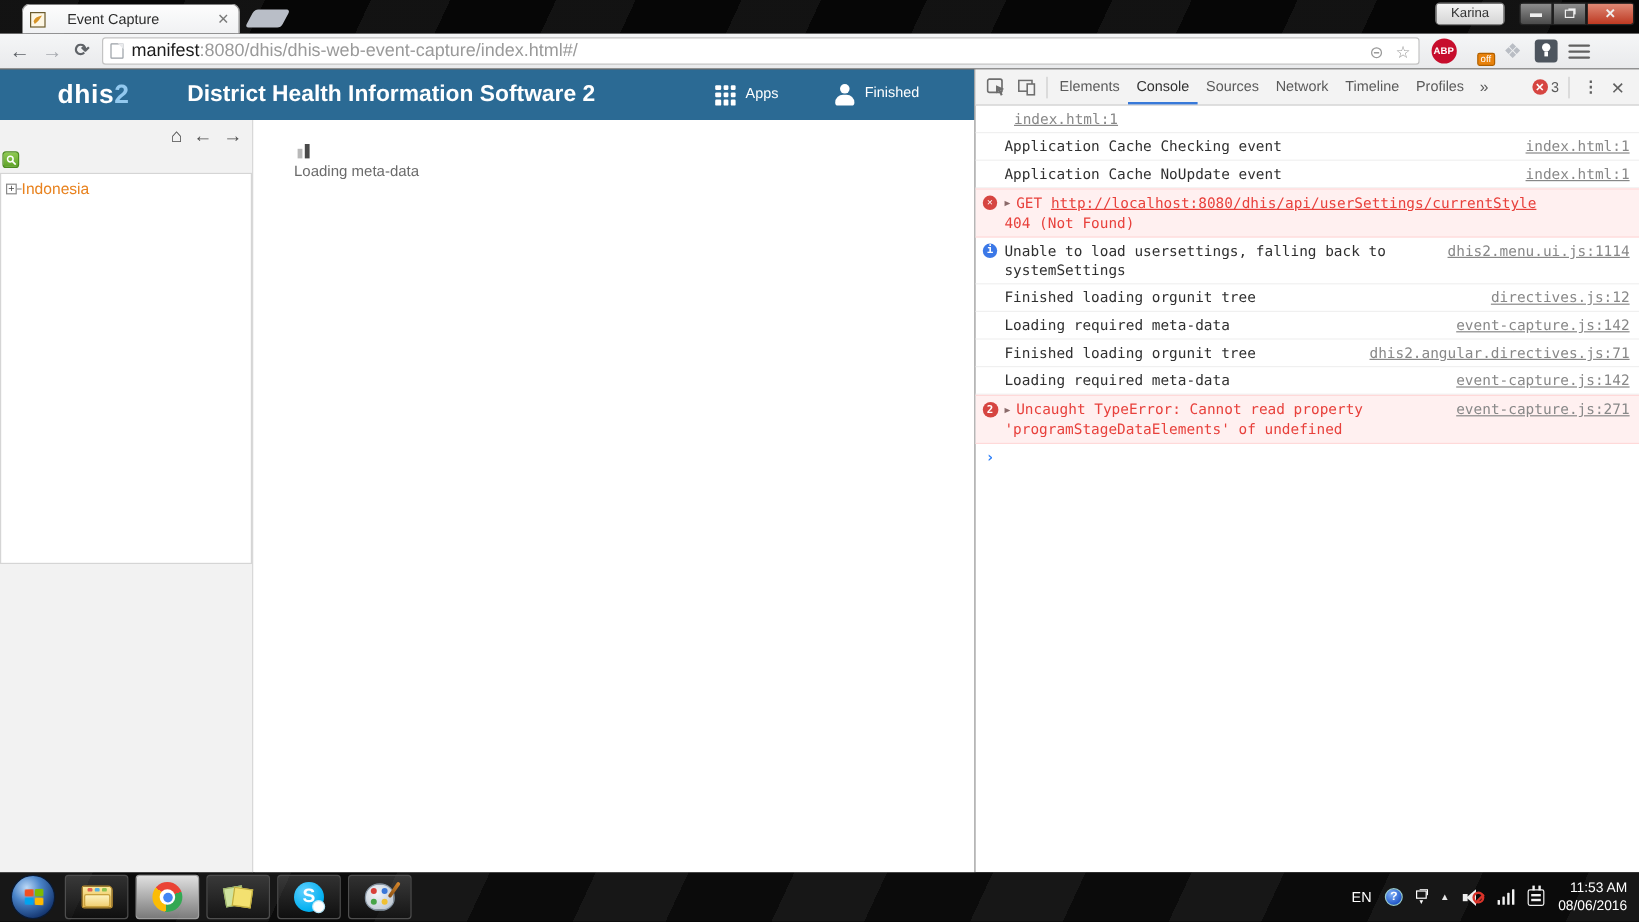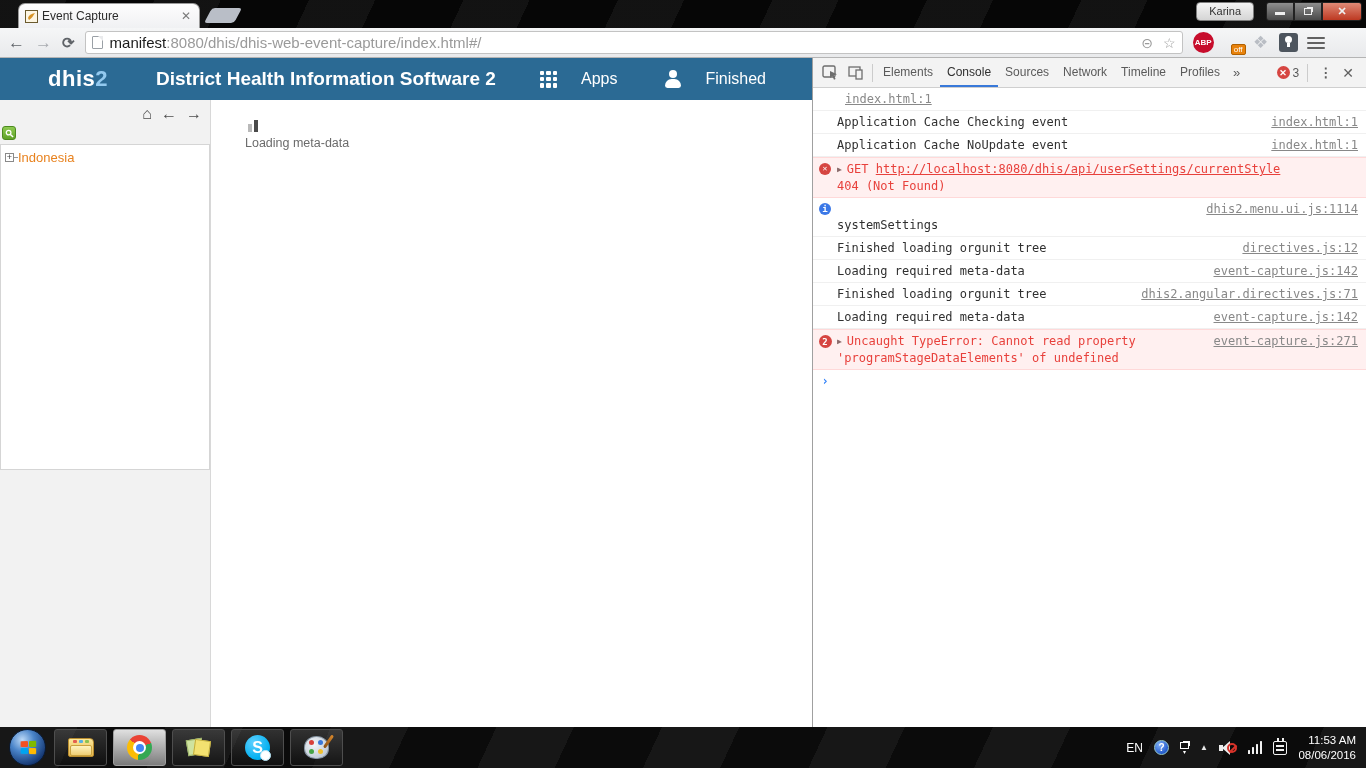--- a/index.html
+++ b/index.html
@@ -5,21 +5,21 @@
   * { margin:0; padding:0; box-sizing:border-box; }
   html,body { width:1366px; height:768px; overflow:hidden; font-family:"Liberation Sans", sans-serif; background:#000; }
 
   
   .titlebar { position:absolute; left:0; top:0; width:1366px; height:28px;
     background:#060606;
     background-image:repeating-linear-gradient(115deg, rgba(255,255,255,0.05) 0 60px, rgba(0,0,0,0) 60px 140px);
   }
   .tab { position:absolute; left:18px; top:3px; width:182px; height:25px;
     background:linear-gradient(#fdfdfd,#f0f1f3); border:1px solid #9a9a9a; border-bottom:none;
-    border-radius:7px 7px 0 0; display:flex; align-items:center; padding:0 6px; gap:4px; }
+    border-radius:7px 7px 0 0; display:flex; align-items:center; padding:0 6px; gap:18px; }
   .favicon { width:13px; height:13px; border:1px solid #6b5b2e; background:#fdf6e3; display:flex; align-items:center; justify-content:center; }
   .favicon svg { display:block; }
   .tab-title { font-size:12px; color:#2b2b2b; flex:1; white-space:nowrap; overflow:hidden; }
   .tab-close { color:#7a7a7a; font-size:12px; cursor:default; padding:0 2px; }
   .newtab-btn { position:absolute; left:208px; top:8px; width:30px; height:15px;
     background:#b9bec7; transform:skewX(-28deg); border-radius:3px; }
   .profile-chip { position:absolute; right:112px; top:2px; height:19px; padding:2px 12px;
     background:linear-gradient(#f4f4f4,#d5d5d5); border:1px solid #7e7e7e; border-radius:4px;
     font-size:11px; color:#333; }
   .winbtns { position:absolute; right:4px; top:2px; display:flex; }
@@ -58,21 +58,21 @@
   .bulb-ext:after { content:""; position:absolute; left:8px; top:10px; width:3px; height:4px; background:#fff; }
   .menu-icon { width:18px; display:flex; flex-direction:column; gap:3px; }
   .menu-icon span { height:2px; background:#616161; border-radius:1px; }
 
   
   .appheader { position:absolute; left:0; top:58px; width:812px; height:42px; background:#2b6a94;
     display:flex; align-items:center; color:#fff; }
   .logo { margin-left:48px; font-size:22px; font-weight:bold; color:#fff; letter-spacing:0.5px; }
   .logo .accent { color:#93c9ef; }
   .apptitle { margin-left:48px; font-size:19px; font-weight:bold; flex:1; }
-  .hdr-item { display:flex; align-items:center; gap:24px; font-size:16px; margin-right:46px; }
+  .hdr-item { display:flex; gap:8px; font-size:12px; margin-right:46px; }
   .grid-icon { width:17px; height:17px; display:grid; grid-template-columns:repeat(3,1fr); gap:2px; }
   .grid-icon i { background:#fff; border-radius:1px; }
   .person-icon { width:18px; height:18px; position:relative; }
   .person-icon:before { content:""; position:absolute; left:5px; top:0; width:8px; height:8px; border-radius:50%; background:#fff; }
   .person-icon:after { content:""; position:absolute; left:1px; top:9px; width:16px; height:9px; border-radius:8px 8px 3px 3px; background:#fff; }
 
   
   .content { position:absolute; left:0; top:100px; width:812px; height:627px; background:#fff; }
   .sidebar { position:absolute; left:0; top:0; width:211px; height:627px; background:#f2f2f2; border-right:1px solid #d8d8d8; }
   .side-icons { position:absolute; right:8px; top:6px; display:flex; gap:9px; color:#4d4d4d; font-size:16px; font-weight:bold; }
@@ -356,21 +356,21 @@
           <span class="err-x">✕</span>
         </span>
       <span class="msg"><span class="tri">▶</span><span>GET</span> <a href="#" class="red-link">http://localhost:8080/dhis/api/userSettings/currentStyle</a><br>
         <span>404 (Not Found)</span></span>
     </div>
 
     <div class="crow">
       <span class="gutter">
           <span class="info-i">i</span>
         </span>
-      <span class="msg"><br>
+      <span class="msg"><span>Unable to load usersettings, falling back to</span><br>
         <span>systemSettings</span></span>
       <span class="src"><a href="#">dhis2.menu.ui.js:1114</a></span>
     </div>
 
     <div class="crow">
       <span class="gutter"></span>
       <span class="msg">Finished loading orgunit tree</span>
       <span class="src"><a href="#">directives.js:12</a></span>
     </div>
 

